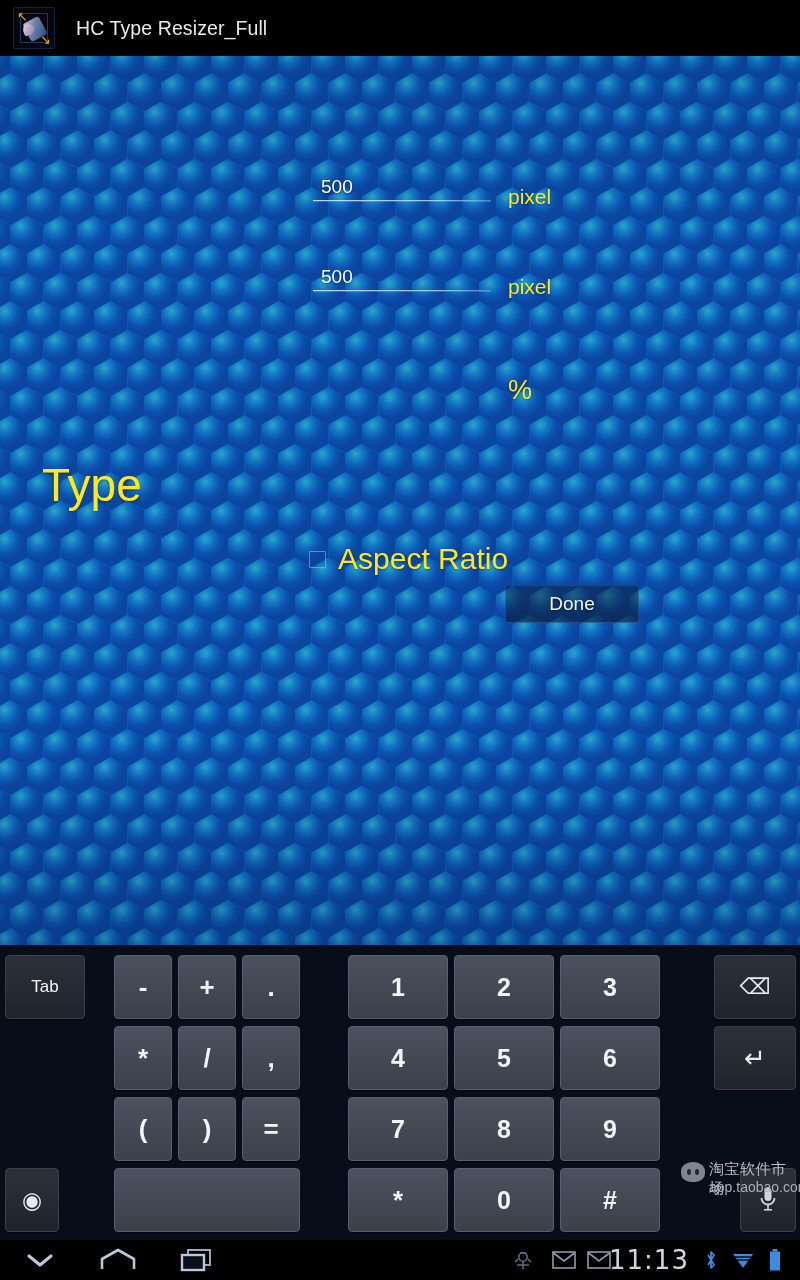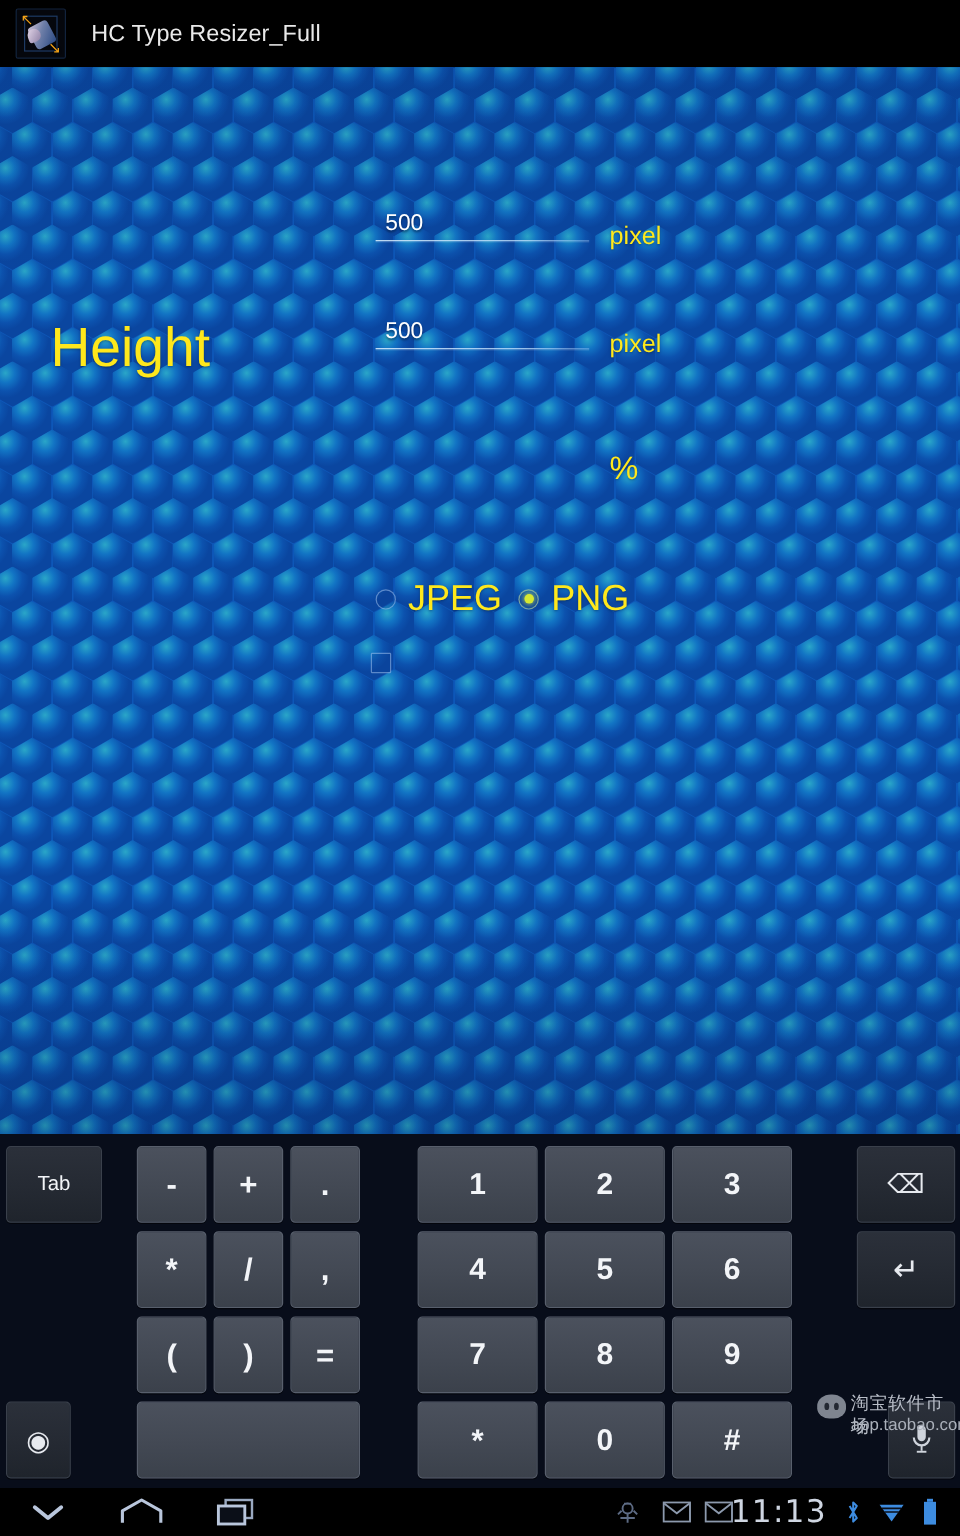--- a/index.html
+++ b/index.html
@@ -1054,41 +1054,37 @@
   <div id="hexshade"></div>
 
   <div id="form">
 
     <div class="input-wrap" style="left:313px; top:118px;">
       <div class="input-val">500</div>
       <div class="input-rule"></div>
     </div>
     <div class="unit" style="left:508px; top:129px;">pixel</div>
 
-    <div class="field-label" style="left:42px; top:210px;">Height</div>
     <div class="input-wrap" style="left:313px; top:208px;">
       <div class="input-val">500</div>
       <div class="input-rule"></div>
     </div>
     <div class="unit" style="left:508px; top:219px;">pixel</div>
 
     <div class="unit pct" style="left:508px; top:319px;">%</div>
 
-
-    <div class="radio-row" style="left:313px; top:428px;">
-      <div class="radio-dot"></div>
-      <div class="radio-label">JPEG</div>
-      <div class="radio-dot checked"></div>
-      <div class="radio-label">PNG</div>
-    </div>
+    <div class="field-label" style="left:42px; top:406px;">Type</div>
+
 
     <div class="check-row" style="left:309px; top:488px;">
       <div class="check-box"></div>
+      <div class="check-label">Aspect Ratio</div>
     </div>
 
+    <div id="done-btn">Done</div>
   </div>
 </div>
 
 <div id="keyboard">
 
   <div class="key dark" style="left:5px; top:10px; width:80px; height:64px;">Tab</div>
   <div class="key sym" style="left:114px; top:10px; width:58px; height:64px;">-</div>
   <div class="key sym" style="left:178px; top:10px; width:58px; height:64px;">+</div>
   <div class="key sym" style="left:242px; top:10px; width:58px; height:64px;">.</div>
   <div class="key" style="left:348px; top:10px; width:100px; height:64px;">1</div>

